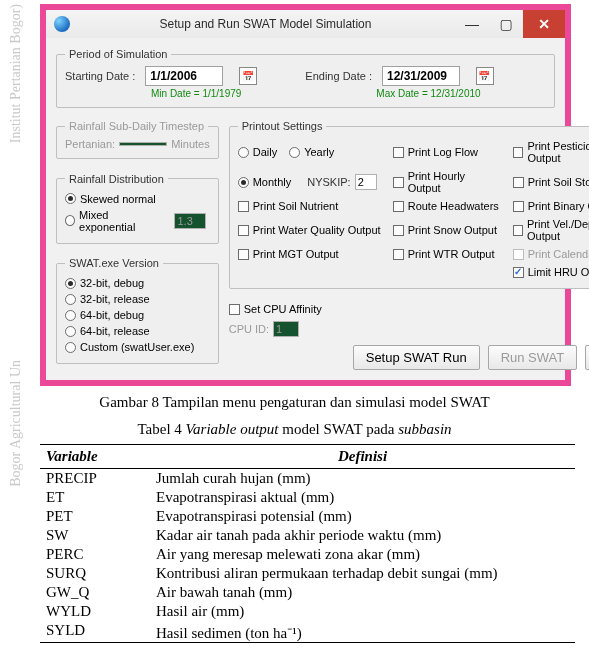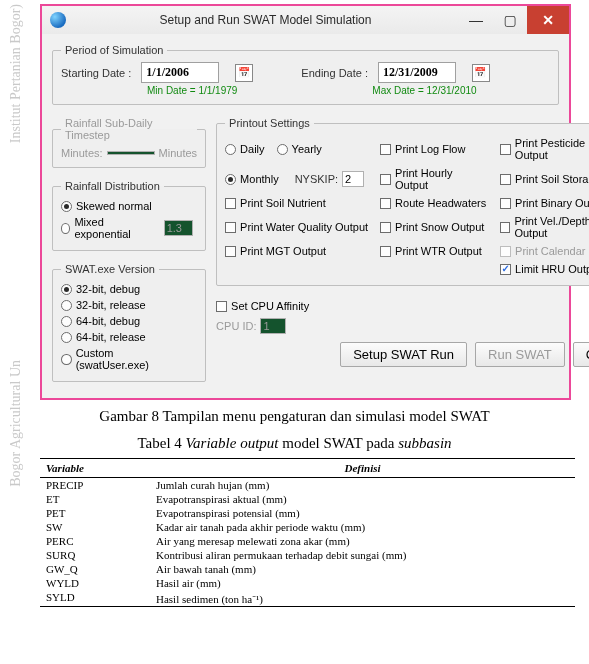--- a/index.html
+++ b/index.html
@@ -25,21 +25,21 @@
     transform: rotate(180deg);
     user-select: none;
     z-index: 50;
   }
   .watermark1 { top: 4px; }
   .watermark2 { top: 360px; }
 
   
   .shot {
     margin: 4px 18px 8px 40px;
-    border: 2px solid #ec4899;
+    border: 6px solid #ec4899;
     background: #f1f1f1;
   }
   .titlebar {
     display: flex;
     align-items: center;
     height: 28px;
     background: linear-gradient(#f4f4f4,#eaeaea);
     font-size: 12px;
   }
   .titlebar .icon {
@@ -65,21 +65,21 @@
     padding: 6px 8px 8px 8px;
     background: #efefef;
   }
   legend { padding: 0 4px; color:#333; font-size:11px; }
   legend.disabled, .disabled-text { color:#9a9a9a; }
 
   .period-row { display:flex; align-items:center; gap:10px; }
   .label { color:#333; }
   .dateinput {
     border:1px solid #a0a0a0; background:#fff;
-    padding:2px 4px; width:78px; font-weight:bold; font-size:12px;font-family:Liberation Serif, serif;
+    padding:2px 4px; width:78px; font-weight:bold; font-size:12px;
   }
   .calendar {
     width:18px; height:18px; border:1px solid #888;
     display:inline-flex; align-items:center; justify-content:center;
     background:#fff; font-size:10px; margin-left:6px;
   }
   .hint-green { color:#118a11; font-size:10px; margin-top:2px; }
 
   .cols { display:flex; gap:10px; }
   .leftcol { width: 185px; display:flex; flex-direction:column;justify-content:space-between; }
@@ -126,21 +126,21 @@
     font-size: 15px; text-align:center; margin: 8px 40px 4px 40px;
   }
   .tabcap { margin-top: 10px; }
   .tabcap .it, .caption .it { font-style: italic; }
 
   table.def {
     width: calc(100% - 54px);
     margin: 6px 14px 12px 40px;
     border-collapse: collapse;
     font-family: "Times New Roman", serif;
-    font-size: 11px;
+    font-size: 15px;
   }
   table.def th {
     border-top: 1.5px solid #000;
     border-bottom: 1px solid #000;
     padding: 3px 6px;
     text-align: center;
     font-style: italic;
     font-weight: bold;
   }
   table.def th:first-child { text-align:left; width:110px; }
@@ -184,21 +184,21 @@
         <span class="hint-green">Max Date = 12/31/2010</span>
       </div>
     </fieldset>
 
     <div class="cols">
 
       <div class="leftcol">
         <fieldset>
           <legend class="disabled">Rainfall Sub-Daily Timestep</legend>
           <div class="row">
-            <span class="disabled-text">Minutes:</span>
+            <span class="disabled-text">Pertanian:</span>
             <span class="smallinput disabled" style="width:48px"></span>
             <span class="disabled-text">Minutes</span>
           </div>
         </fieldset>
 
         <fieldset>
           <legend>Rainfall Distribution</legend>
           <div class="radio sel">
               <span class="dot"></span>
               <span class="lbl">Skewed normal</span>

